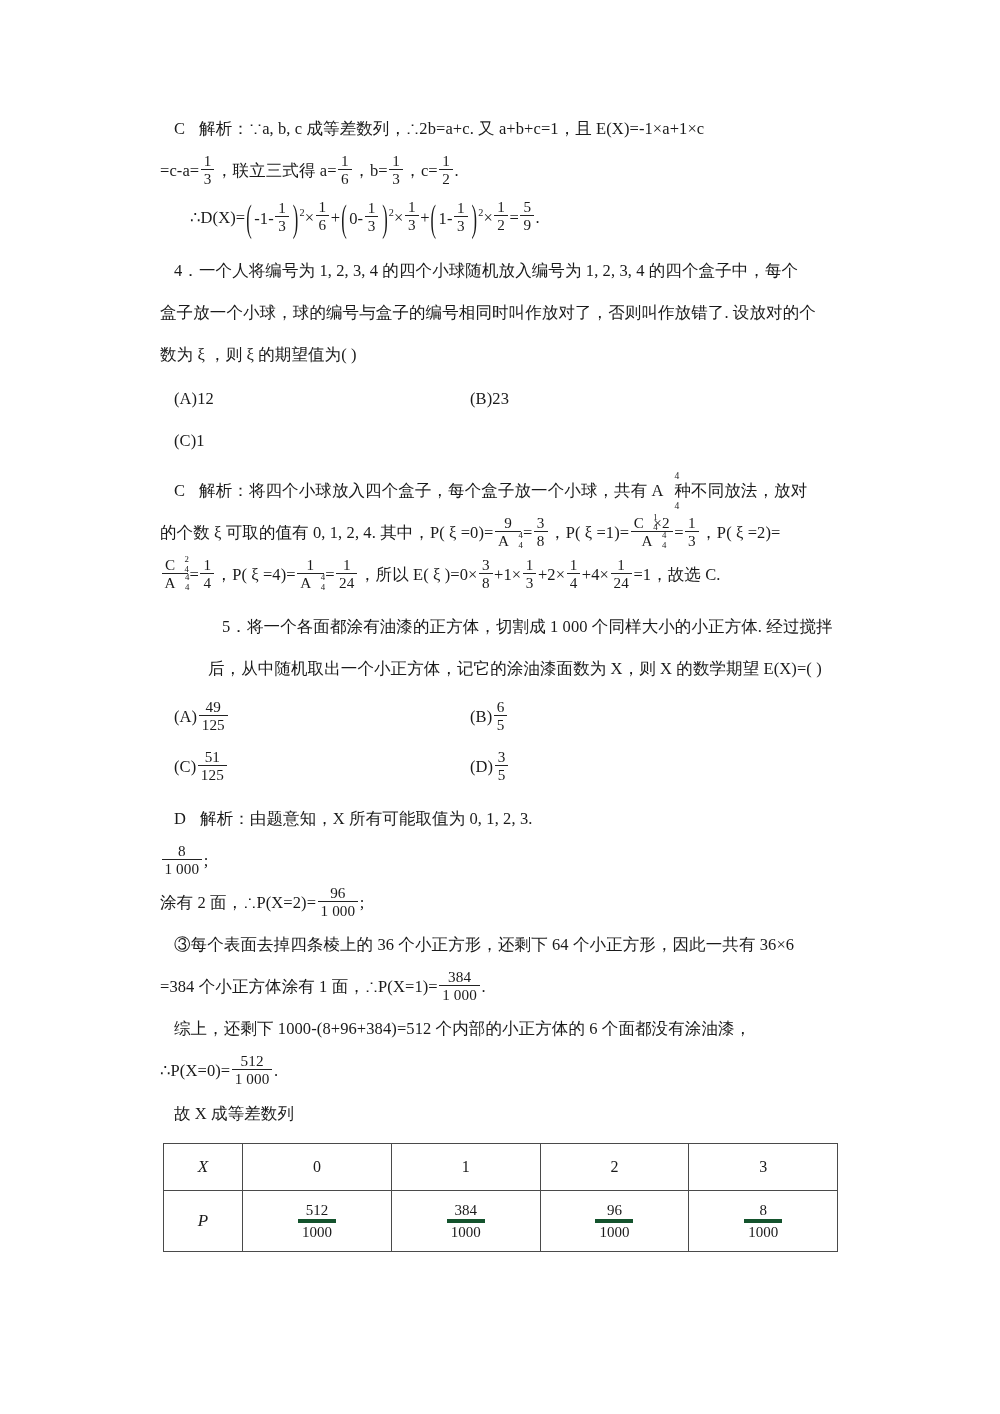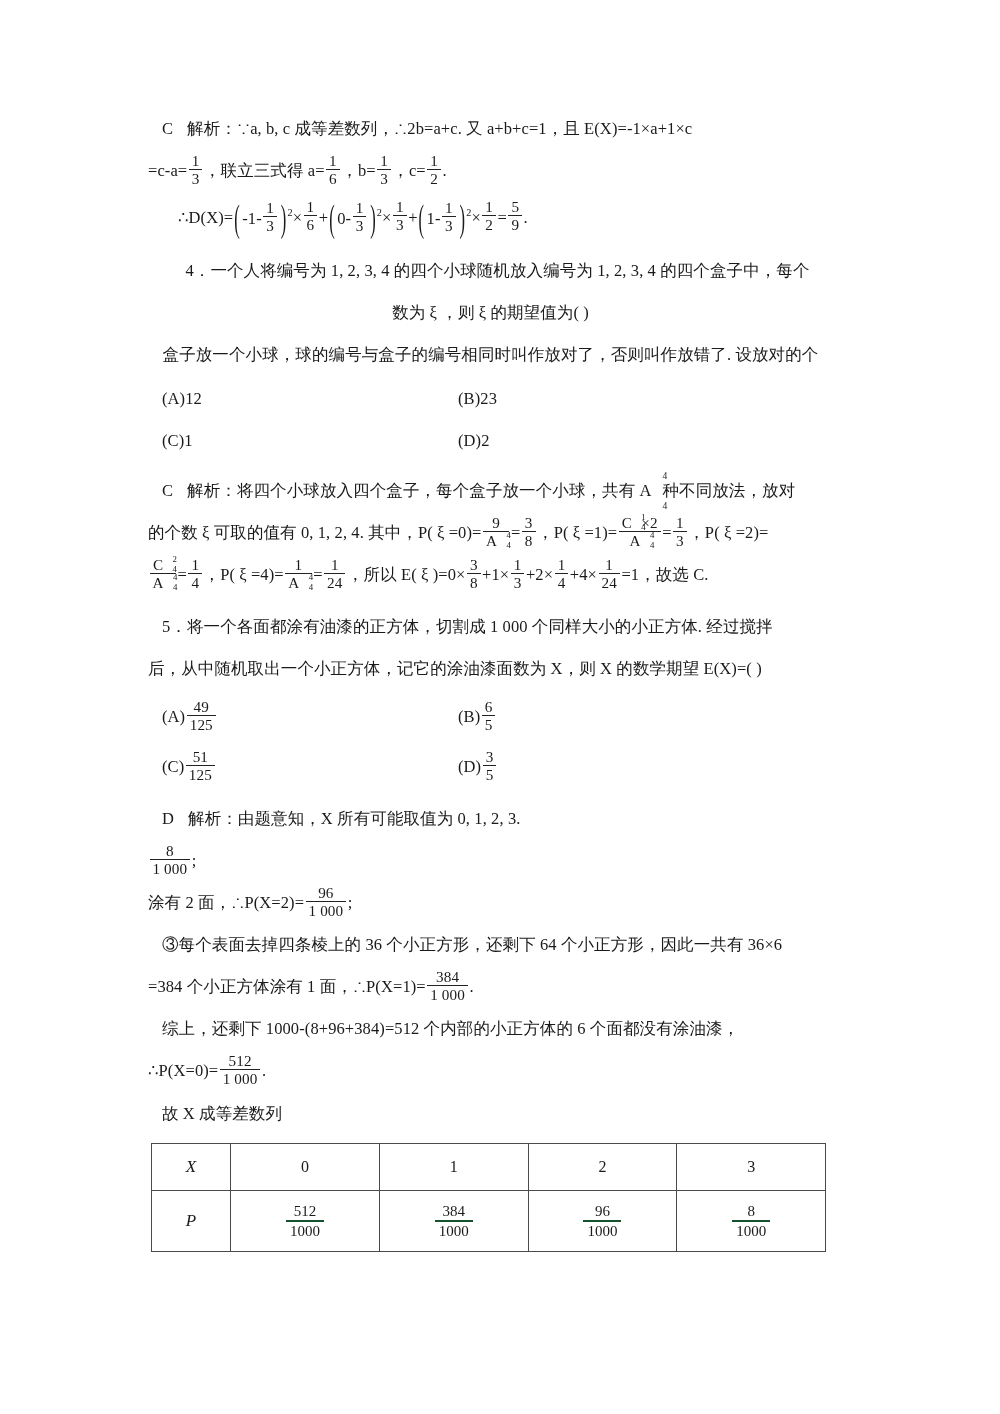--- a/index.html
+++ b/index.html
@@ -17,21 +17,21 @@
   }
   .page {
     position: absolute;
     left: 0; top: 0;
     width: 1000px;
     height: 1414px;
     background: #fff;
   }
   .content {
     position: absolute;
-    left: 148px;
+    left: 160px;
     top: 110px;
     width: 685px;
   }
   .line {
     font-size: 16.5px;
     line-height: 38px;
     margin: 0 0 8px 0;
     white-space: nowrap;
     letter-spacing: 0.1px;
   }
@@ -106,21 +106,21 @@
     text-align: center;
     font-size: 16px;
     height: 42px;
     padding: 2px 0;
   }
   table.dist tr.vals td { height: 56px; }
   table.dist td.hdr { width: 78px; }
   .tbl-label { font-style: italic; font-size: 17px; }
   .tbl-frac { display:inline-block; text-align:center; line-height:1.2; font-size:15px; }
   .tbl-frac .num { display:block; padding: 0 4px; }
-  .tbl-frac .den { display:block; padding: 0 4px; border-top: 2px solid #14532d; }
+  .tbl-frac .den { display:block; padding: 0 4px; border-top: 4px solid #14532d; }
 
   .opt-row { display: flex; }
   .opt-row > div { width: 310px; font-family: Liberation Serif, serif; }
   .spw { display: inline-block; width: 14px; }
 </style>
 </head>
 <body>
 
 <div class="page">
   <div class="content">
@@ -130,56 +130,55 @@
         <span class="spw"></span><span>C</span><span class="spw"></span><span>解析：</span><span>∵</span><span>a, b, c 成等差数列，∴2b=a+c. 又 a+b+c=1，且 E(X)=-1×a+1×c</span>
       </div>
       <div class="line">
         <span>=c-a=</span><span class="frac"><span class="num">1</span><span class="den">3</span></span><span>，联立三式得 a=</span><span class="frac"><span class="num">1</span><span class="den">6</span></span><span>，b=</span><span class="frac"><span class="num">1</span><span class="den">3</span></span><span>，c=</span><span class="frac"><span class="num">1</span><span class="den">2</span></span><span>.</span>
       </div>
       <div class="line indent">
         <span>∴D(X)=</span><span class="bigparen"><span>-1-</span><span class="frac"><span class="num">1</span><span class="den">3</span></span></span><span class="sup">2</span><span>×</span><span class="frac"><span class="num">1</span><span class="den">6</span></span><span>+</span><span class="bigparen"><span>0-</span><span class="frac"><span class="num">1</span><span class="den">3</span></span></span><span class="sup">2</span><span>×</span><span class="frac"><span class="num">1</span><span class="den">3</span></span><span>+</span><span class="bigparen"><span>1-</span><span class="frac"><span class="num">1</span><span class="den">3</span></span></span><span class="sup">2</span><span>×</span><span class="frac"><span class="num">1</span><span class="den">2</span></span><span>=</span><span class="frac"><span class="num">5</span><span class="den">9</span></span><span>.</span>
       </div>
     </div>
 
-    <div class="para" style="margin-top:14px;text-align:center;">
+    <div class="para" style="margin-top:14px;">
       <div class="line">
         <span class="spw"></span><span>4．</span><span>一个人将编号为 1, 2, 3, 4 的四个小球随机放入编号为 1, 2, 3, 4 的四个盒子中，每个</span>
       </div>
       <div class="line">
+        <span>盒子放一个小球，球的编号与盒子的编号相同时叫作放对了，否则叫作放错了. 设放对的个</span>
+      </div>
+      <div class="line">
         <span>数为 ξ ，则 ξ 的期望值为(      )</span>
-      </div>
-      <div class="line">
-        <span>盒子放一个小球，球的编号与盒子的编号相同时叫作放对了，否则叫作放错了. 设放对的个</span>
       </div>
     </div>
 
     <div class="para" style="margin-top:6px;">
       <div class="line opt-row">
         <div><span class="spw"></span><span>(A)</span><span>12</span></div>
         <div><span>(B)</span><span>23</span></div>
       </div>
       <div class="line opt-row">
         <div><span class="spw"></span><span>(C)</span><span>1</span></div>
-        <div><span>(D)</span><span>2</span></div>
       </div>
     </div>
 
     <div class="para" style="margin-top:12px;">
       <div class="line">
         <span class="spw"></span><span>C</span><span class="spw"></span><span>解析：</span><span>将四个小球放入四个盒子，每个盒子放一个小球，共有 A</span><span class="comb" style="padding-right:0.55em;margin-left:-0.62em;"><span class="base" style="visibility:hidden;">A</span><span class="ss top">4</span><span class="ss bot">4</span></span><span>种不同放法，放对</span>
       </div>
       <div class="line">
         <span>的个数 ξ 可取的值有 0, 1, 2, 4. 其中，P( ξ =0)=</span><span class="frac"><span class="num">9</span><span class="den"><span class="comb"><span class="base">A</span><span class="ss top">4</span><span class="ss bot">4</span></span></span></span><span>=</span><span class="frac"><span class="num">3</span><span class="den">8</span></span><span>，P( ξ =1)=</span><span class="frac"><span class="num"><span class="comb"><span class="base">C</span><span class="ss top">1</span><span class="ss bot">4</span></span><span>×2</span></span><span class="den"><span class="comb"><span class="base">A</span><span class="ss top">4</span><span class="ss bot">4</span></span></span></span><span>=</span><span class="frac"><span class="num">1</span><span class="den">3</span></span><span>，P( ξ =2)=</span>
       </div>
       <div class="line">
         <span class="frac"><span class="num"><span class="comb"><span class="base">C</span><span class="ss top">2</span><span class="ss bot">4</span></span></span><span class="den"><span class="comb"><span class="base">A</span><span class="ss top">4</span><span class="ss bot">4</span></span></span></span><span>=</span><span class="frac"><span class="num">1</span><span class="den">4</span></span><span>，P( ξ =4)=</span><span class="frac"><span class="num">1</span><span class="den"><span class="comb"><span class="base">A</span><span class="ss top">4</span><span class="ss bot">4</span></span></span></span><span>=</span><span class="frac"><span class="num">1</span><span class="den">24</span></span><span>，所以 E( ξ )=0×</span><span class="frac"><span class="num">3</span><span class="den">8</span></span><span>+1×</span><span class="frac"><span class="num">1</span><span class="den">3</span></span><span>+2×</span><span class="frac"><span class="num">1</span><span class="den">4</span></span><span>+4×</span><span class="frac"><span class="num">1</span><span class="den">24</span></span><span>=1，故选 C.</span>
       </div>
     </div>
 
-    <div class="para" style="margin-top:14px;">
+    <div class="para" style="margin-top:14px;margin-left:48px;">
       <div class="line">
         <span class="spw"></span><span>5．</span><span>将一个各面都涂有油漆的正方体，切割成 1 000 个同样大小的小正方体. 经过搅拌</span>
       </div>
       <div class="line">
         <span>后，从中随机取出一个小正方体，记它的涂油漆面数为 X，则 X 的数学期望 E(X)=(      )</span>
       </div>
     </div>
 
     <div class="para" style="margin-top:2px;">
       <div class="line opt-row" style="line-height:46px;">

